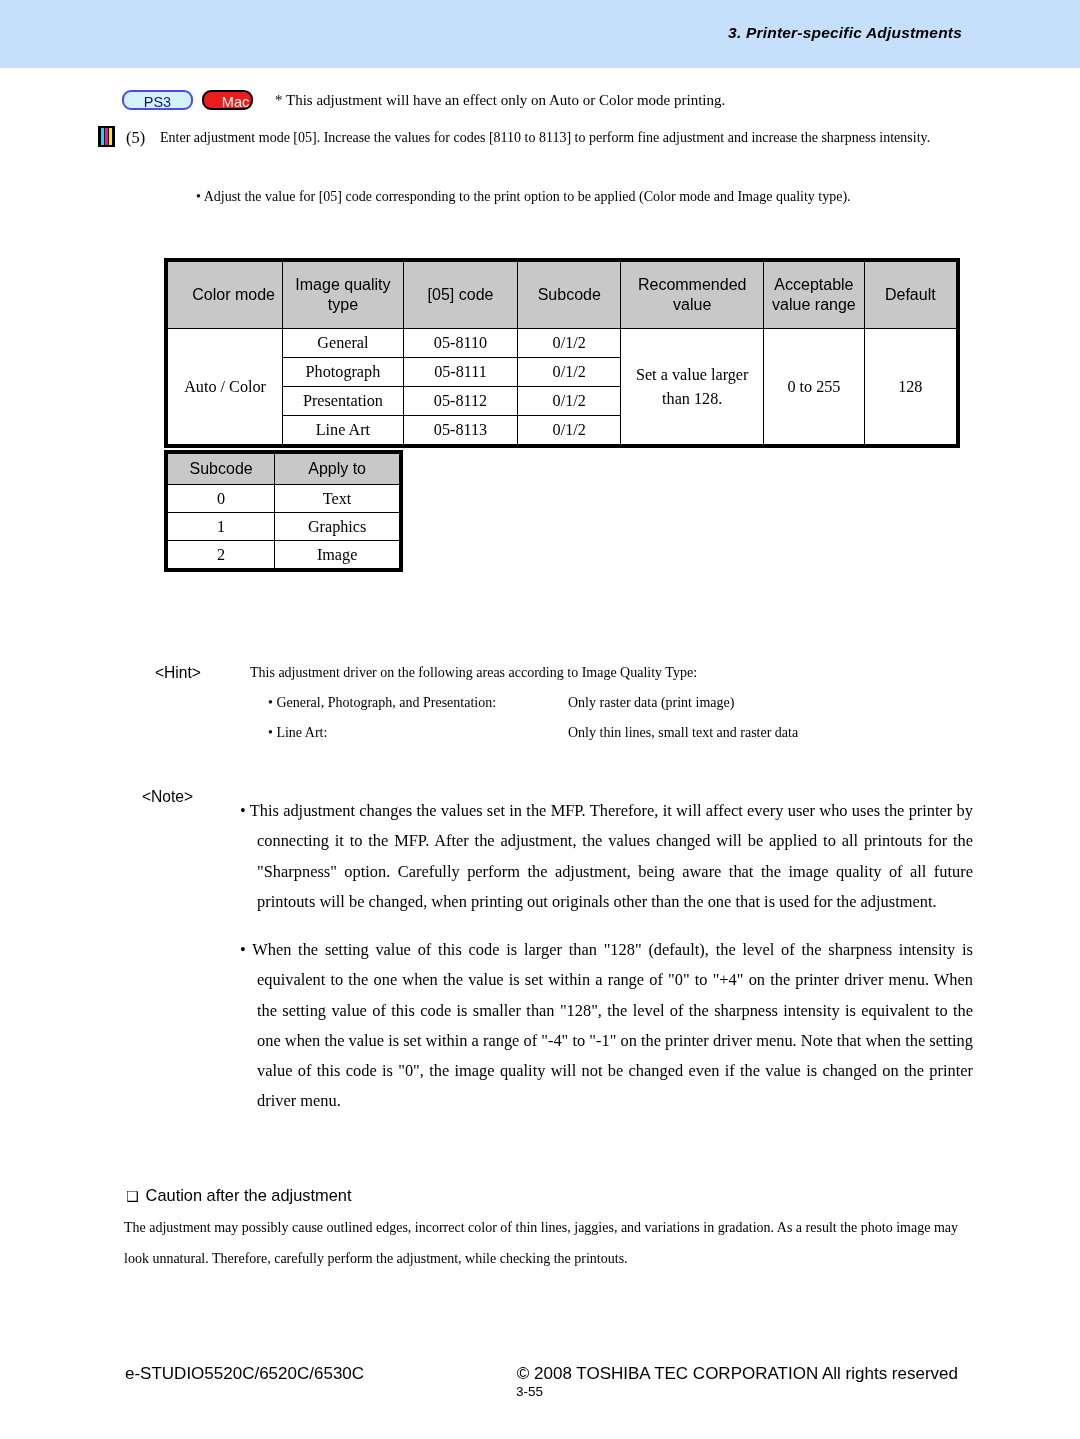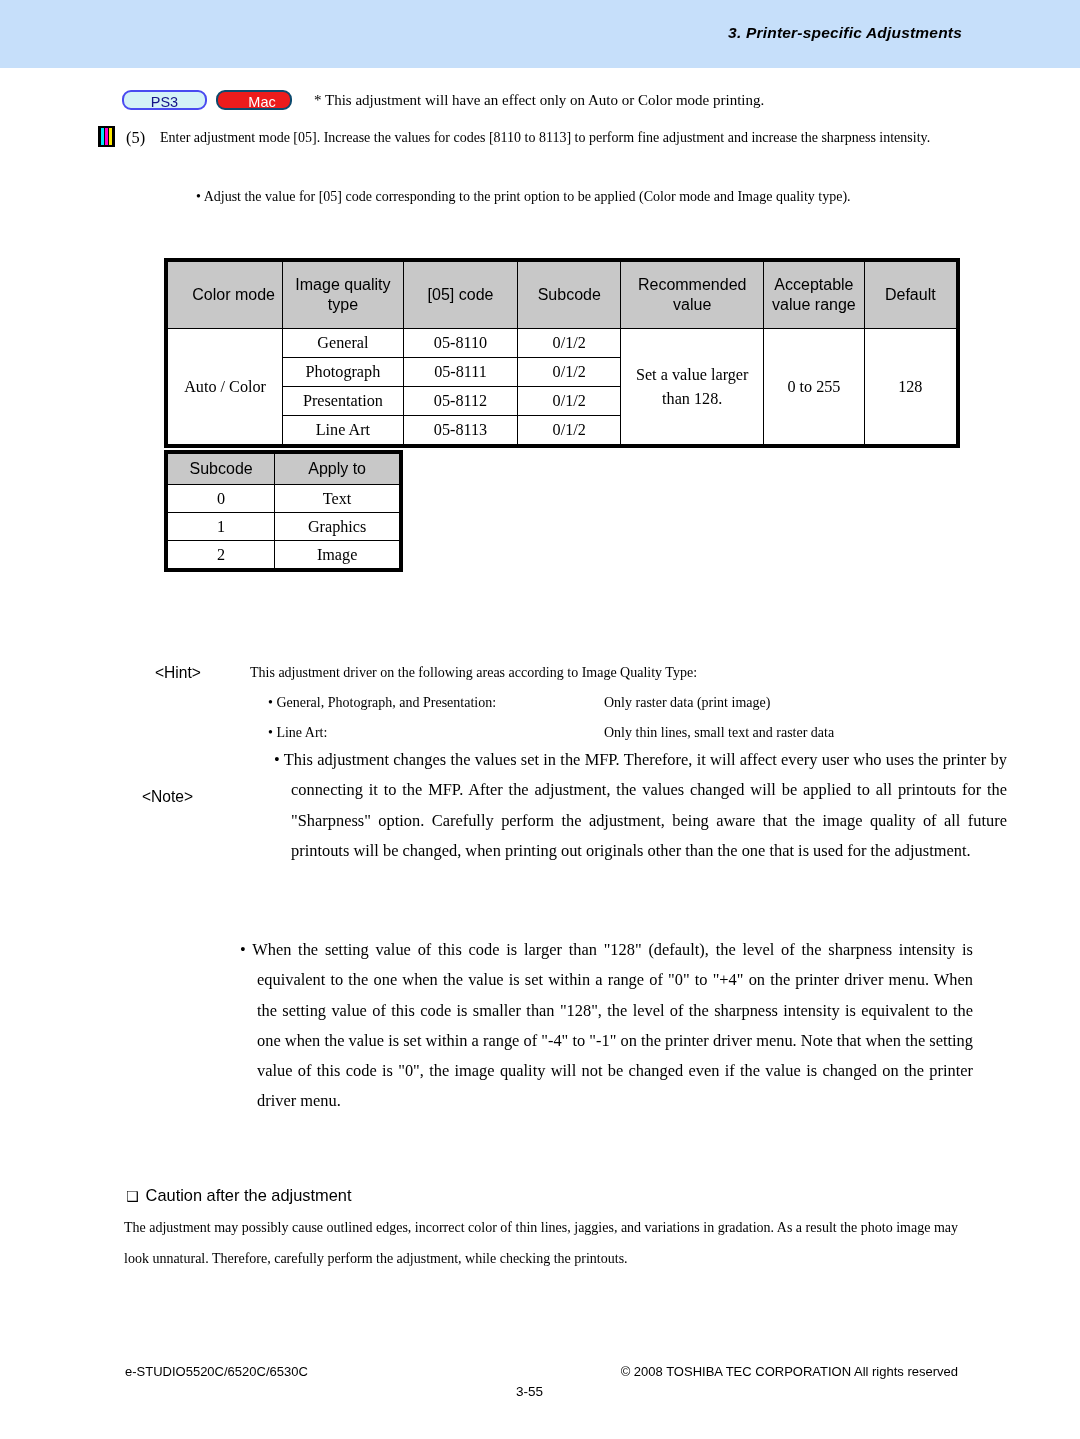--- a/index.html
+++ b/index.html
@@ -58,30 +58,30 @@
   .badge {
     font-family: "Liberation Sans", "DejaVu Sans", sans-serif;
     font-size: 14.5px;
     line-height: 20px;
     height: 20px;
     border-radius: 9px;
     text-align: center;
     box-sizing: border-box;
   }
   .badge-ps3 {
-    width: 85px;
+    width: 71px;
     background: #d4f1f7;
     border: 2px solid #4a4af0;
     color: #141488;
     margin-right: 9px;
   }
   .badge-mac {
-    width: 76px;
+    width: 51px;
     background: #ec1c1c;
-    border: 2px solid #0c4a6e;
+    border: 2px solid #000000;
     color: #ffffff;
     padding-left: 16px;
   }
   .badge-note {
     margin-left: 22px;
     font-family: "Liberation Serif", "DejaVu Serif", serif;
     font-size: 15px;
     white-space: nowrap;
   }
 
@@ -167,36 +167,35 @@
   .hint-row-1 { top: 688px; }
   .hint-row-2 { top: 718px; }
   .hint-bullet-col {
     display: inline-block;
     width: 300px;
     vertical-align: top;
   }
   .hint-value-col {
     display: inline-block;
     vertical-align: top;
-    margin-left: 36px;
   }
 
   
   .note-item {
     position: absolute;
     left: 240px;
     width: 716px;
     font-family: "Liberation Serif", "DejaVu Serif", serif;
     font-size: 16.4px;
     line-height: 30.3px;
     text-indent: -17px;
     padding-left: 17px;
     text-align: justify;
   }
-  .note-item-1 { top: 745px; margin-left: 34px; }
+  .note-item-1 { top: 796px; }
   .note-item-2 { top: 935px; }
 
   
   .caution-head {
     position: absolute;
     left: 126px;
     top: 1182px;
     font-family: "Liberation Sans", "DejaVu Sans", sans-serif;
     font-size: 16.4px;
     line-height: 26px;
@@ -265,21 +264,21 @@
   }
   #subcode-table th { height: 28px; font-size: 16px; }
   #subcode-table td { height: 25px; }
   #subcode-table th.s-code { width: 106px; }
   #subcode-table th.s-apply { width: 127px; }
 
   
   .footer-left, .footer-right, .footer-page {
     position: absolute;
     font-family: "Liberation Sans", "DejaVu Sans", sans-serif;
-    font-size: 13px;
+    font-size: 17px;
     color: #000;
     white-space: nowrap;
   }
   .footer-left  { left: 125px;  top: 1364px; }
   .footer-right { right: 122px; top: 1364px; }
   .footer-page  { left: 516px;  top: 1384px; font-size: 13.5px; }
 </style>
 </head>
 <body>
 

